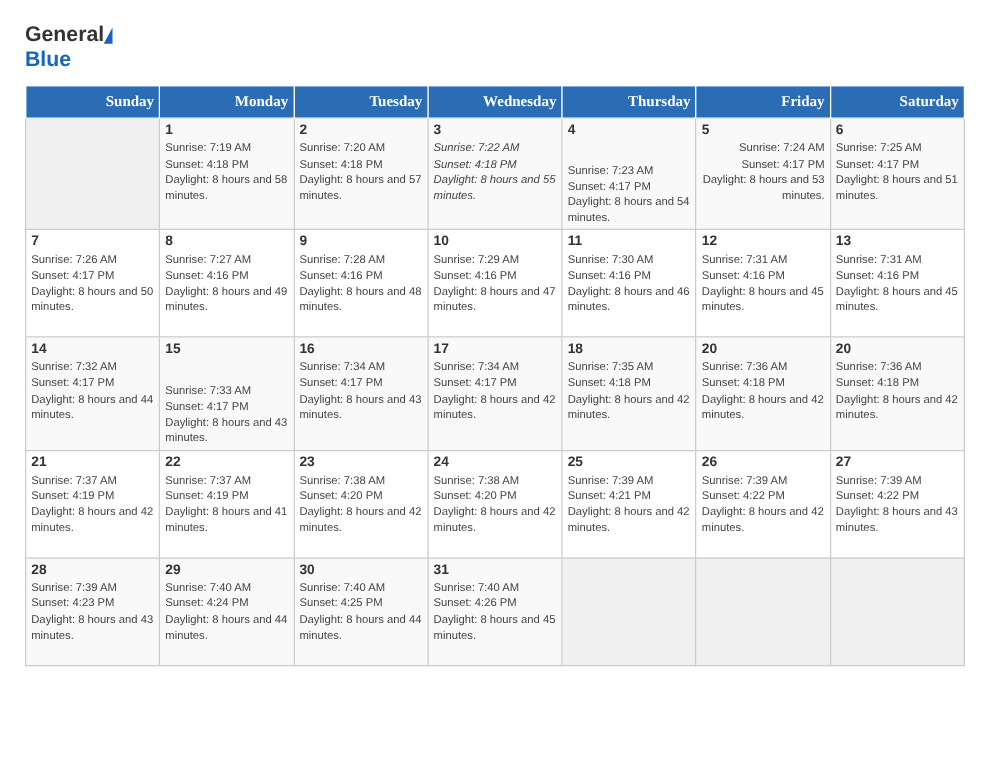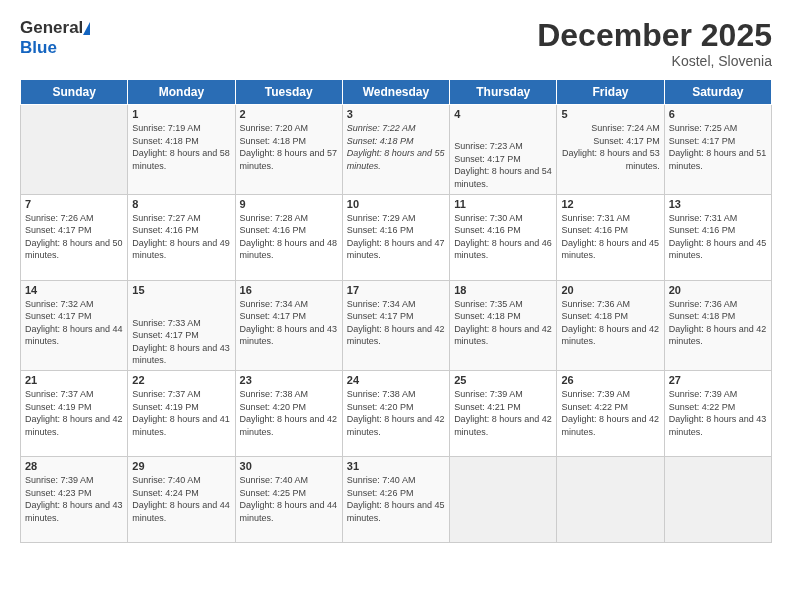--- a/index.html
+++ b/index.html
@@ -44,22 +44,23 @@
       width: 100%;
       border-collapse: collapse;
       table-layout: fixed;
     }
     .calendar thead th {
       background: #2a6db5;
       color: #fff;
       font-size: 12px;
       font-weight: bold;
       padding: 5px 4px;
-      text-align: center;
+      text-align: right;
       border: 1px solid #fff;
+      font-family: Liberation Serif, serif;
     }
     .calendar tbody td {
       border: 1px solid #ccc;
       vertical-align: top;
       padding: 3px 4px;
       font-size: 9.5px;
       color: #333;
       height: 86px;
     }
     .calendar tbody tr:nth-child(odd) td {
@@ -113,24 +114,20 @@
 <div class="page">
   <div class="header">
     <div class="logo">
       <div class="logo-wrapper">
         <span class="logo-text-general">General</span>
         <span class="logo-triangle"></span>
       </div>
       <div>
         <span class="logo-text-blue">Blue</span>
       </div>
-    </div>
-    <div class="title-section">
-      <div class="month-title">December 2025</div>
-      <div class="location">Kostel, Slovenia</div>
     </div>
   </div>
 
   <table class="calendar">
     <thead>
       <tr>
         <th>Sunday</th>
         <th>Monday</th>
         <th>Tuesday</th>
         <th>Wednesday</th>

